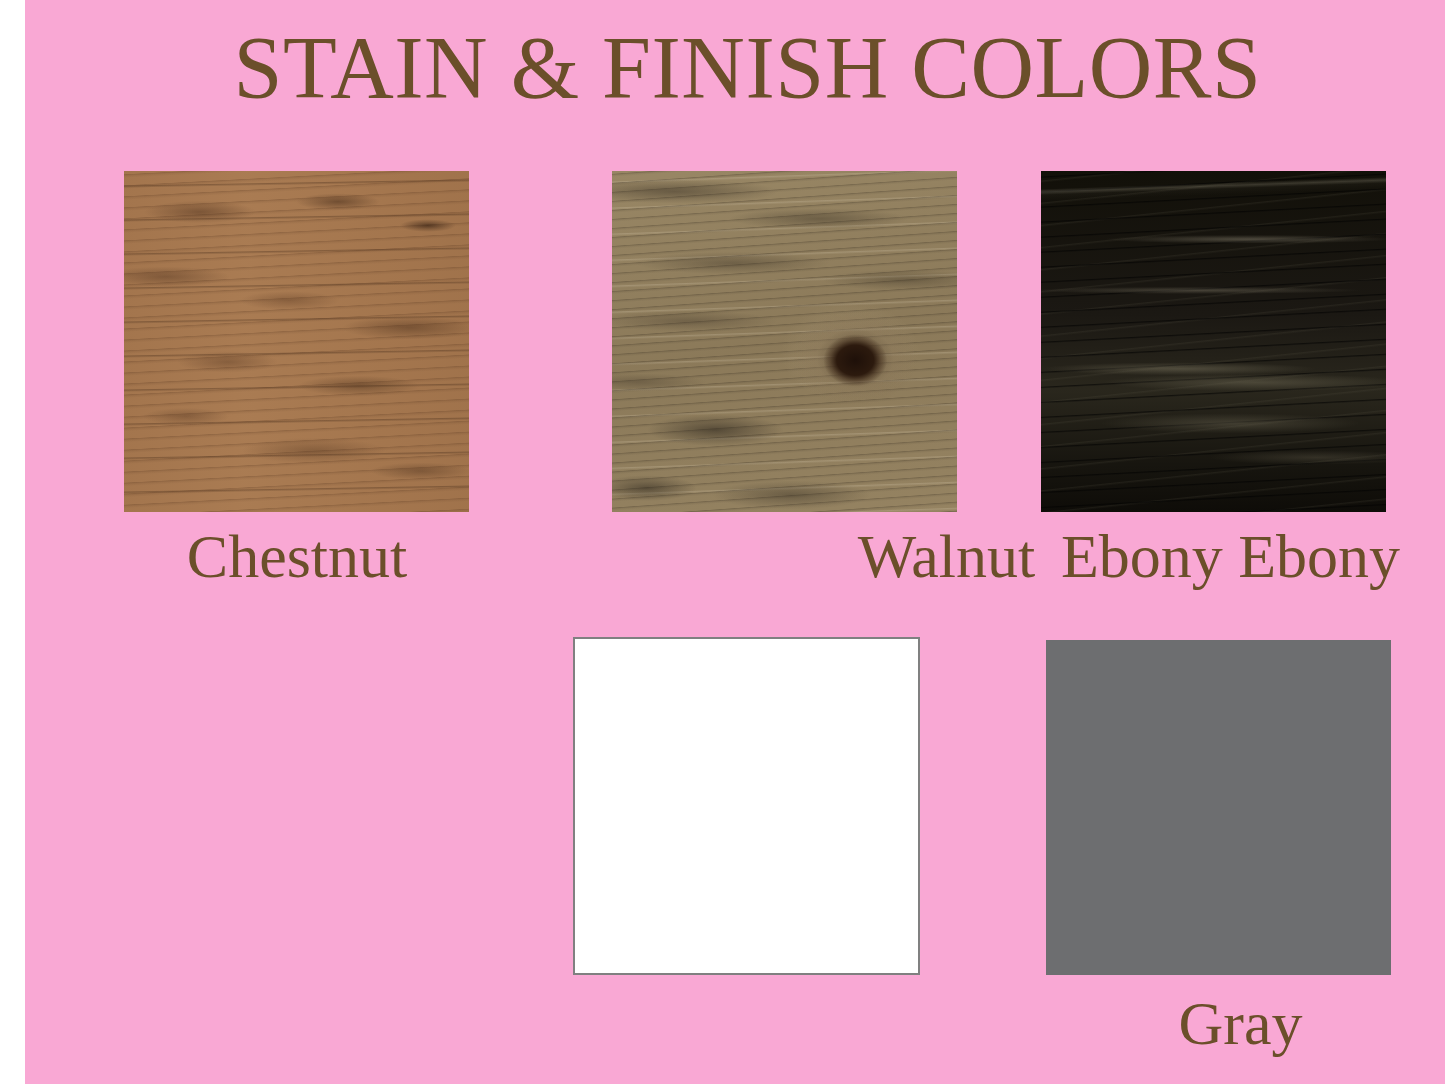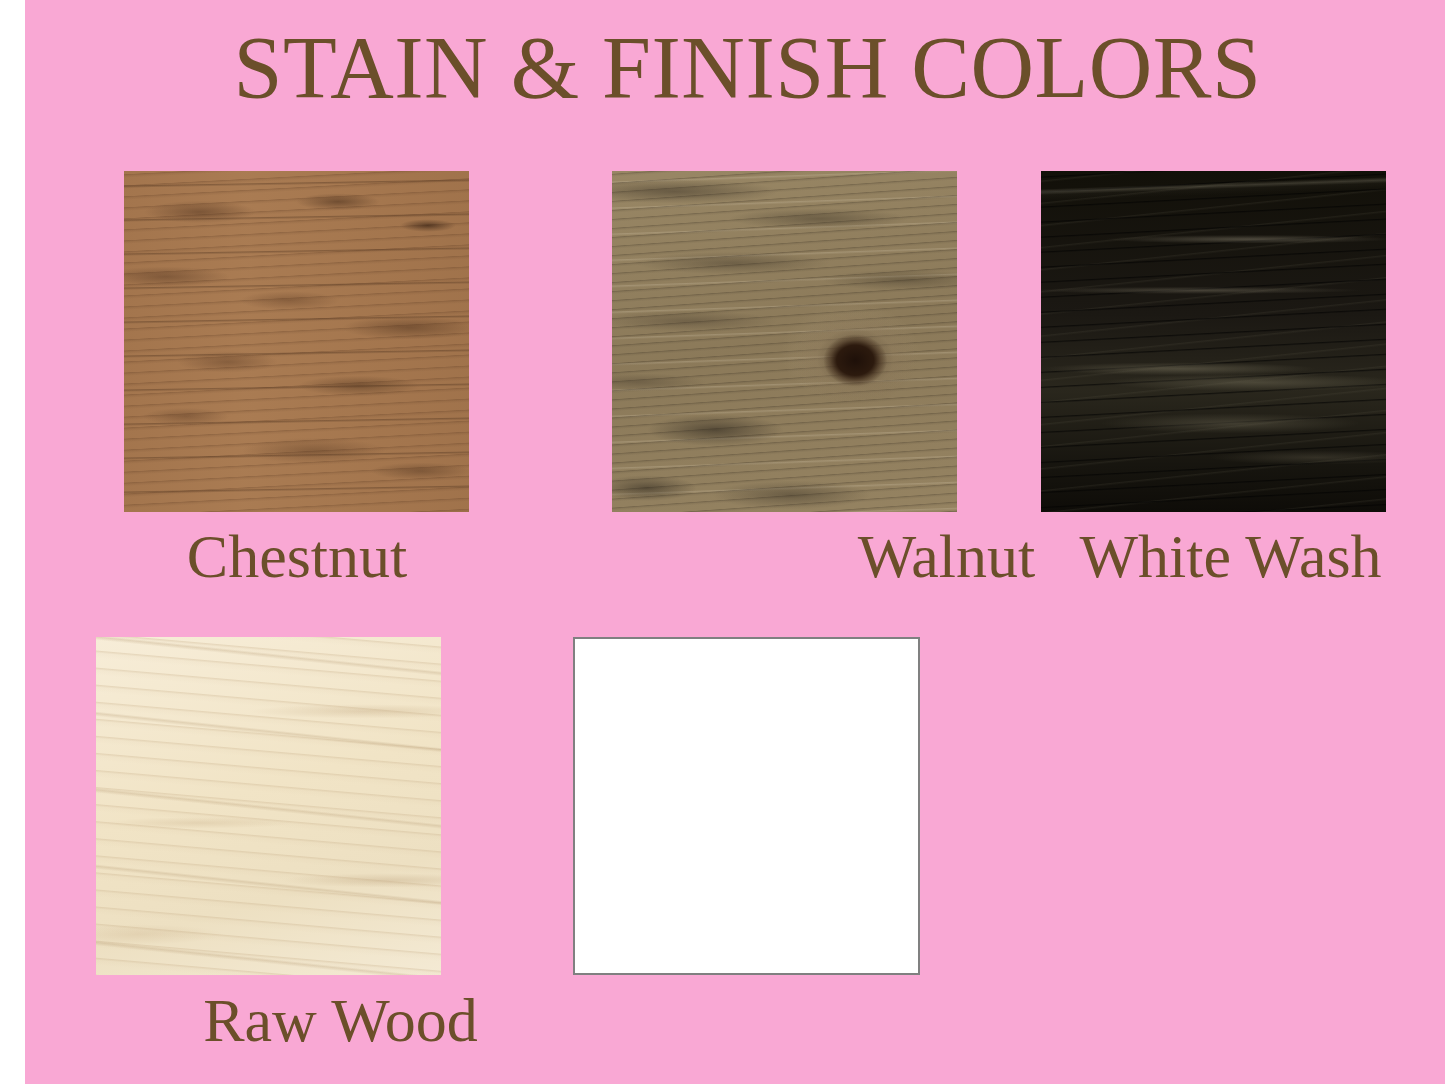--- a/index.html
+++ b/index.html
@@ -257,26 +257,26 @@
     <div class="swatch-label">Chestnut</div>
   </div>
 
   <div class="swatch-cell" id="cell-walnut">
     <div class="swatch tex-walnut"></div>
     <div class="swatch-label">Walnut</div>
   </div>
 
   <div class="swatch-cell" id="cell-ebony">
     <div class="swatch tex-ebony"></div>
-    <div class="swatch-label">White Wash</div>
-  </div>
-
-  <div class="swatch-cell" id="cell-rawwood">
-    <div class="swatch tex-rawwood"></div>
-    <div class="swatch-label">Raw Wood</div>
-  </div>
+    <div class="swatch-label">Ebony Ebony</div>
+  </div>
+
 
   <div class="swatch-cell" id="cell-white">
     <div class="swatch tex-white"></div>
   </div>
 
+  <div class="swatch-cell" id="cell-gray">
+    <div class="swatch tex-gray"></div>
+    <div class="swatch-label">Gray</div>
+  </div>
 
 </div>
 
 </body></html>

